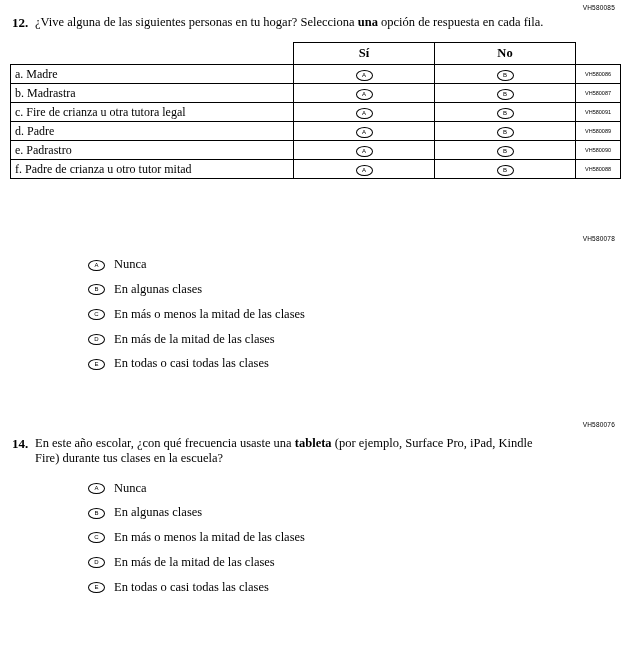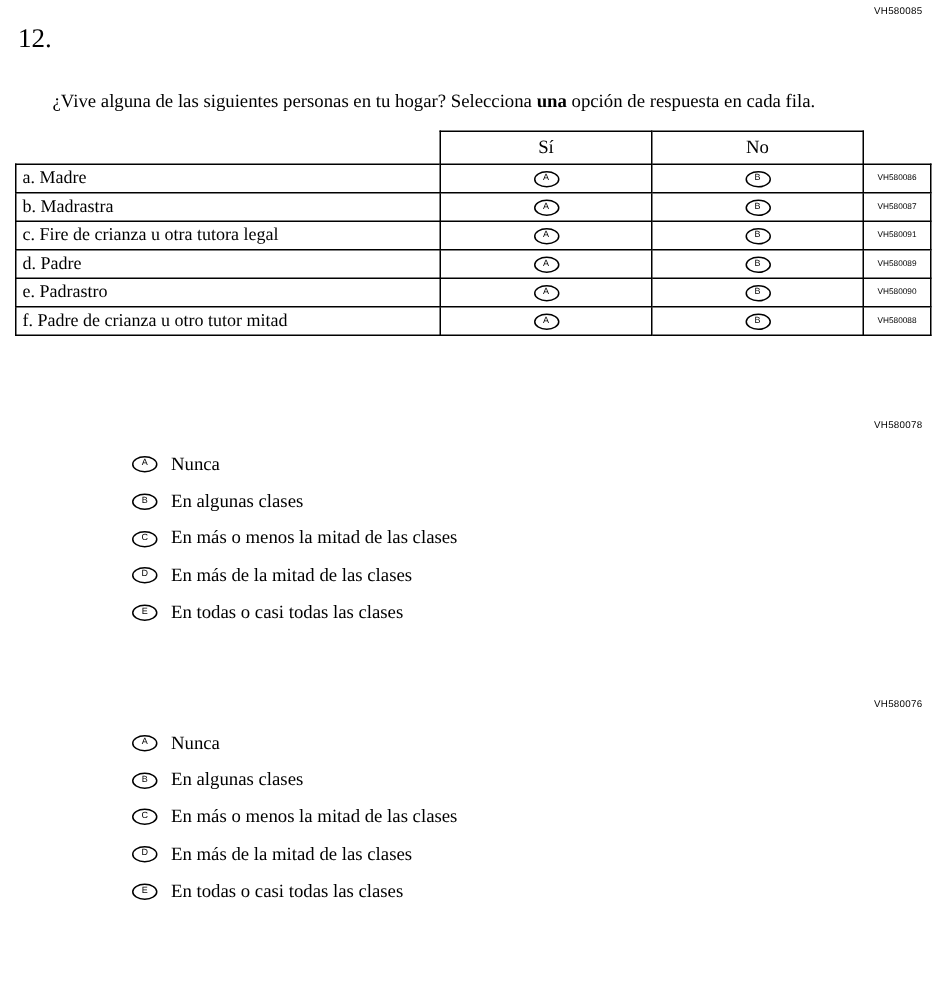--- a/index.html
+++ b/index.html
@@ -9,29 +9,29 @@
   }
   .code{
     font-family:"Liberation Sans","DejaVu Sans",sans-serif;
     font-size:6.5px;text-align:right;padding-right:8px;letter-spacing:.2px;
   }
   .code.top{padding-top:4px;}
   .code.sec13{margin-top:56px;}
   .code.sec14{margin-top:50px;}
   .question{display:flex;margin:4px 0 0 12px;}
   .question.gap{margin-top:8px;}
-  .qnum{flex:none;width:23px;font-weight:normal;font-size:18px;line-height:1.18;}
+  .qnum{flex:none;width:23px;font-weight:bold;font-size:13px;line-height:1.18;}
   .qtext{font-size:12.5px;line-height:1.18;}
-  .qtext.justify{width:528px;text-align:justify;margin-top:45px;}
+  .qtext.justify{width:528px;text-align:justify;}
   .qtext.w522{width:522px;}
 
   table.grid{border-collapse:collapse;margin:12px 0 0 10px;}
   .grid td,.grid th{border:1px solid #000;padding:0;}
   .grid th.blank{border:none;background:transparent;}
-  .grid th.hdr{width:140px;height:21px;text-align:center;font-weight:normal;font-size:12.5px;}
+  .grid th.hdr{width:140px;height:21px;text-align:center;font-weight:bold;font-size:12.5px;}
   .grid td.lbl{width:278px;height:17px;padding:0 0 0 4px;font-size:12px;}
   .grid td.ov{width:140px;text-align:center;}
   .grid td.code-cell{
     width:44px;text-align:center;
     font-family:"Liberation Sans","DejaVu Sans",sans-serif;font-size:5.5px;
   }
   .oval{
     display:inline-block;width:15px;height:9px;border:1px solid #000;border-radius:50%;
     font-family:"Liberation Sans","DejaVu Sans",sans-serif;
     font-size:6px;line-height:9px;text-align:center;vertical-align:middle;
@@ -121,20 +121,28 @@
       <span class="oval">D</span>
       <span>En más de la mitad de las clases</span>
     </div>
     <div class="opt">
       <span class="oval">E</span>
       <span>En todas o casi todas las clases</span>
     </div>
   </div>
 
   <div class="code sec14">VH580076</div>
+  <div class="question gap">
+    <span class="qnum">14.</span>
+    <div class="qtext w522">
+      <span>En este año escolar, ¿con qué frecuencia usaste una</span>
+      <b>tableta</b>
+      <span>(por ejemplo, Surface Pro, iPad, Kindle Fire) durante tus clases en la escuela?</span>
+    </div>
+  </div>
   <div class="opts">
     <div class="opt">
       <span class="oval">A</span>
       <span>Nunca</span>
     </div>
     <div class="opt">
       <span class="oval">B</span>
       <span>En algunas clases</span>
     </div>
     <div class="opt">

